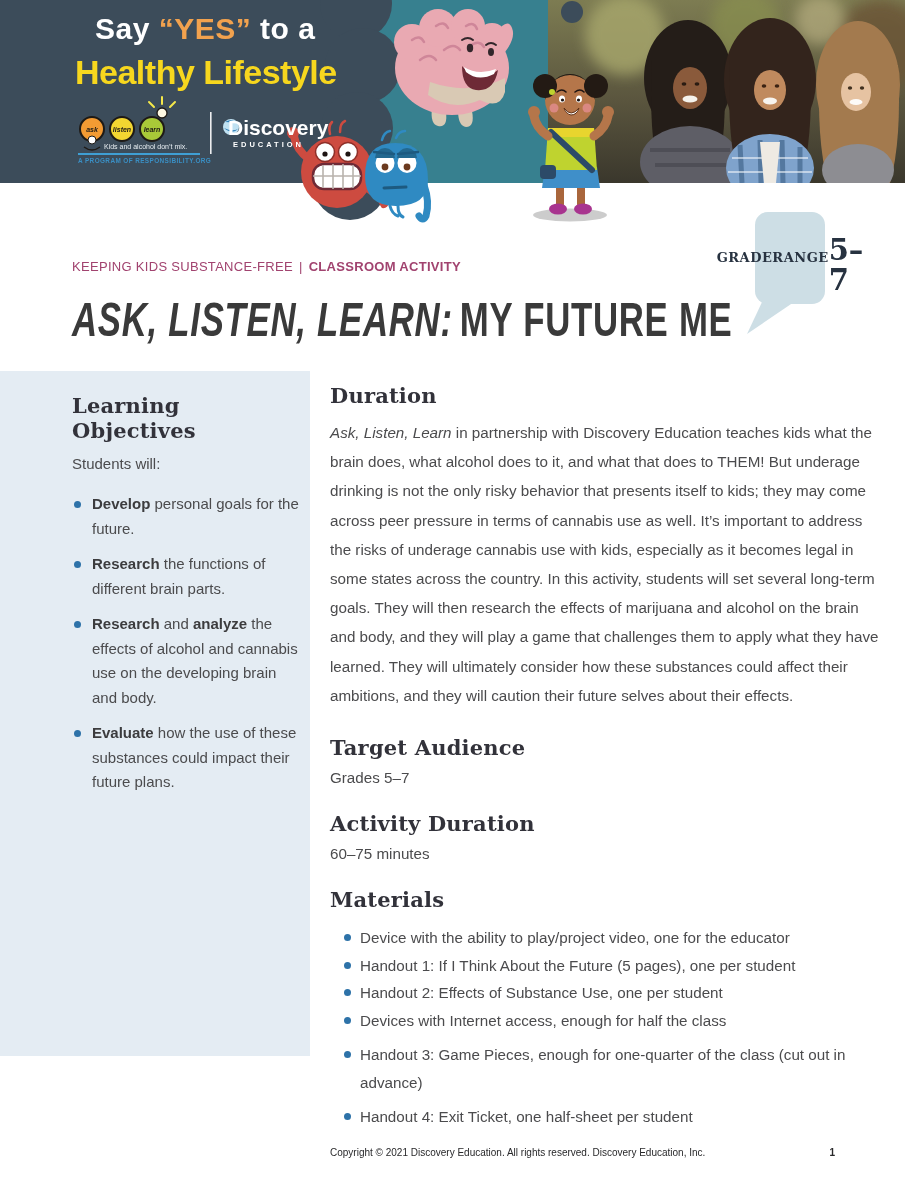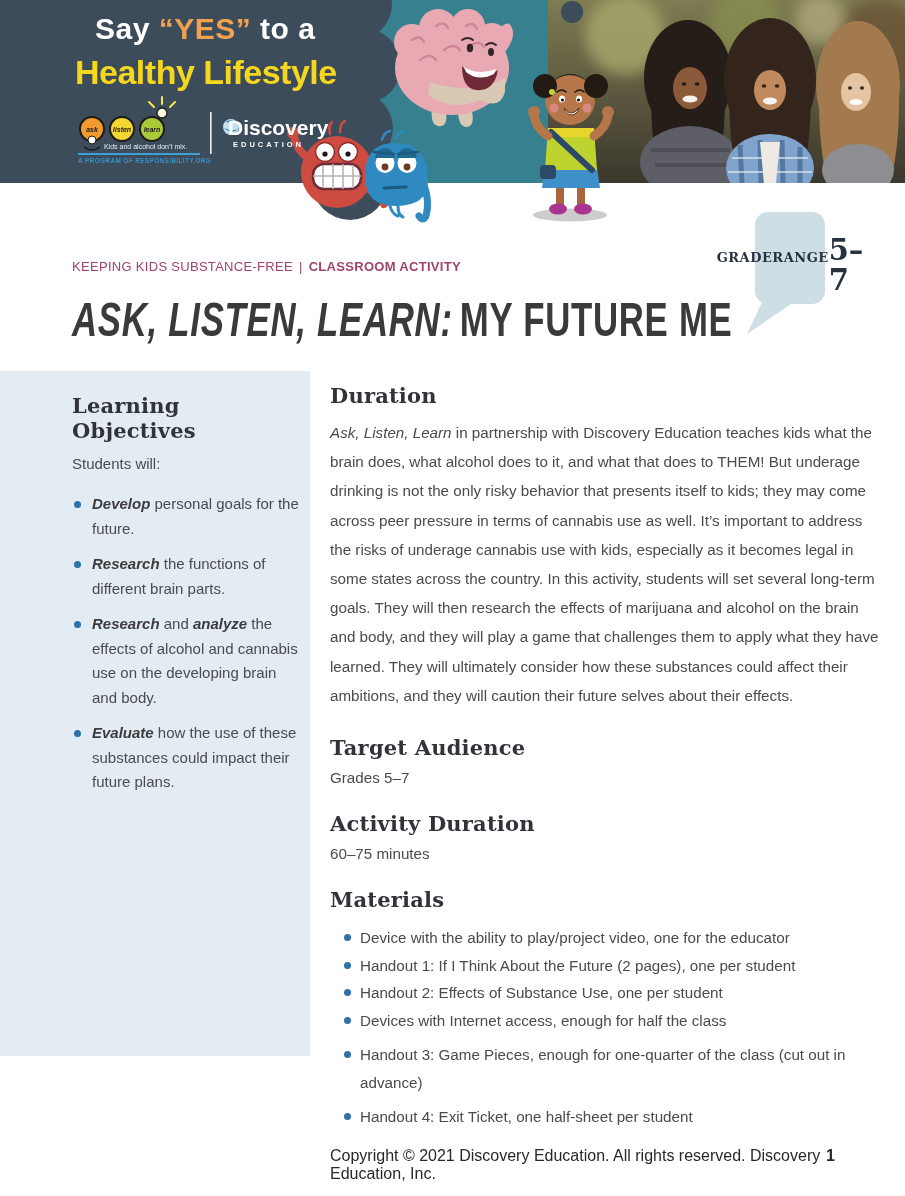--- a/index.html
+++ b/index.html
@@ -52,40 +52,40 @@
   .sidebar { position: absolute; left: 0; top: 371px; width: 310px; height: 685px;
     background: #e4ecf3; padding: 22px 10px 0 72px; color: #4b4b4d; }
   .sidebar h2 { font-family: "DejaVu Serif", serif; font-size: 21px; font-weight: 700;
     color: #32323a; letter-spacing: 0.2px; }
   .sidebar .intro { margin-top: 12px; font-size: 15px; }
   .objectives { margin-top: 20px; list-style: none; }
   .objectives li { position: relative; padding-left: 20px; margin-bottom: 11px;
     font-size: 15px; line-height: 24.5px; }
   .objectives li::before { content: ""; position: absolute; left: 2px; top: 9px;
     width: 7px; height: 7px; border-radius: 50%; background: #2d72a8; }
-  .objectives .b { font-weight: 700; color: #3c3c3e; font-style: italic; }
+  .objectives .b { font-weight: 700; color: #3c3c3e; }
 
   
   .main { position: absolute; left: 330px; top: 383px; width: 552px; color: #4b4b4d; }
   .main h2 { font-family: "DejaVu Serif", serif; font-size: 21px; font-weight: 700;
     color: #32323a; letter-spacing: 0.2px; }
   .overview-text { margin-top: 10px; font-size: 15.2px; line-height: 29.2px; }
   .overview-text em { font-style: italic; }
   .h-gap { margin-top: 25px; }
   .plain-value { margin-top: 9px; font-size: 15.2px; }
   .materials-list { margin-top: 12px; list-style: none; padding-left: 30px; }
   .materials-list li { position: relative; font-size: 15.2px; line-height: 27.5px; }
   .materials-list li::before { content: ""; position: absolute; left: -16px; top: 10px;
     width: 7px; height: 7px; border-radius: 50%; background: #2d72a8; }
   .materials-list li.gap { margin-top: 7px; }
 
   
   .footer { position: absolute; left: 330px; top: 1147px; width: 505px;
     display: flex; justify-content: space-between; align-items: flex-start;
-    font-size: 16px; color: #28282a; }
+    font-size: 10px; color: #28282a; }
   .footer .pagenum { font-weight: 700; }
 </style>
 </head>
 <body>
 
 <div class="page">
 
   <div class="header">
     <svg class="header-art" width="905" height="240" viewBox="0 0 905 240">
       <defs>
@@ -294,21 +294,21 @@
 
     <h2 class="h-gap">Target Audience</h2>
     <div class="plain-value">Grades 5–7</div>
 
     <h2 class="h-gap">Activity Duration</h2>
     <div class="plain-value">60–75 minutes</div>
 
     <h2 class="h-gap">Materials</h2>
     <ul class="materials-list">
       <li>Device with the ability to play/project video, one for the educator</li>
-      <li>Handout 1: If I Think About the Future (2 pages), one per student</li>
+      <li>Handout 1: If I Think About the Future (5 pages), one per student</li>
       <li>Handout 2: Effects of Substance Use, one per student</li>
       <li>Devices with Internet access, enough for half the class</li>
       <li class="gap">Handout 3: Game Pieces, enough for one-quarter of the class (cut out in advance)</li>
       <li class="gap">Handout 4: Exit Ticket, one half-sheet per student</li>
     </ul>
   </main>
 
   <div class="footer">
     <span>Copyright © 2021 Discovery Education. All rights reserved. Discovery Education, Inc.</span>
     <span class="pagenum">1</span>

